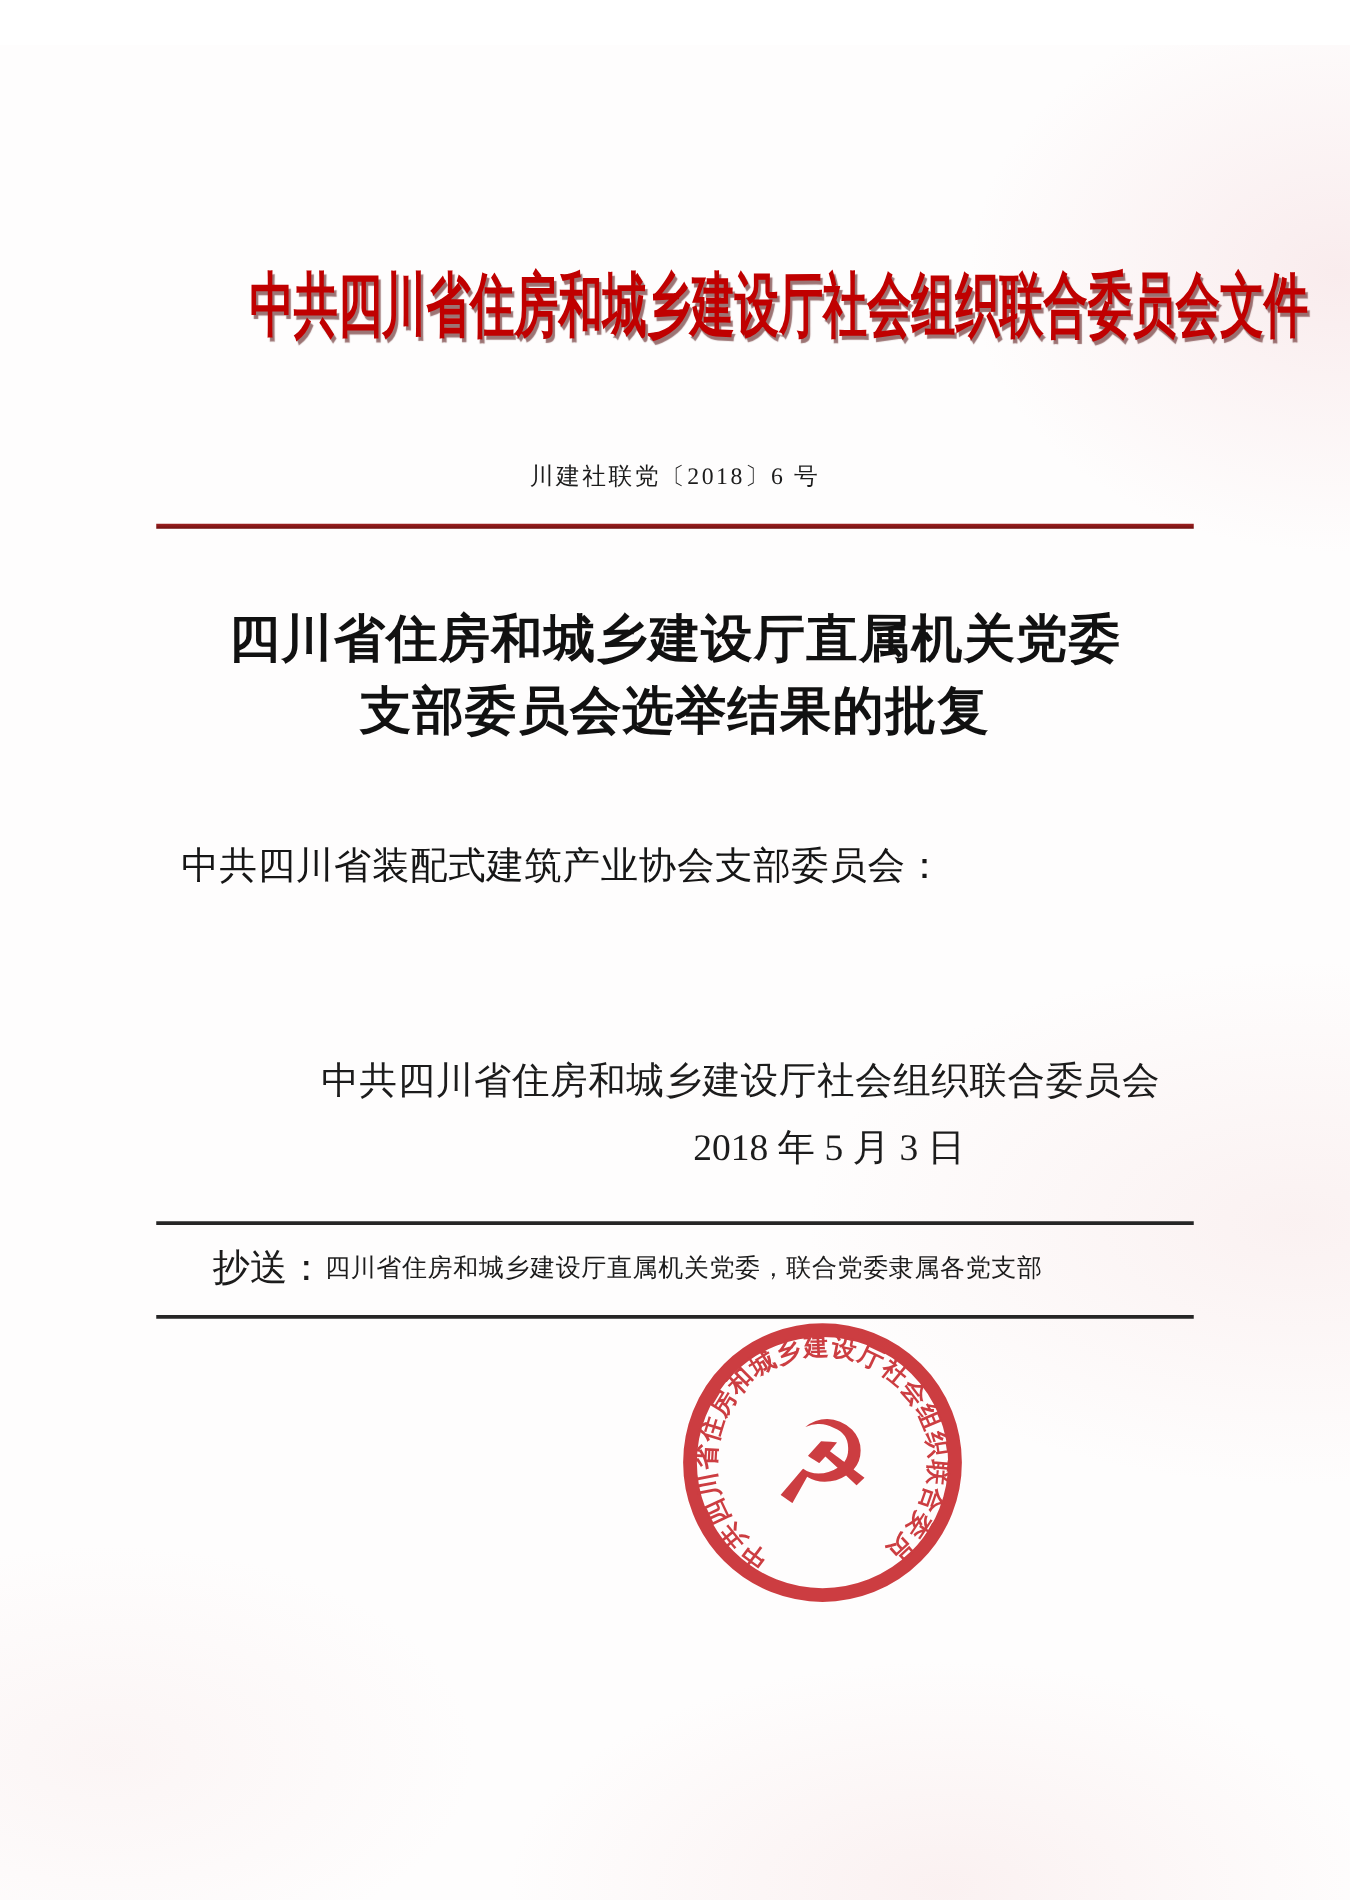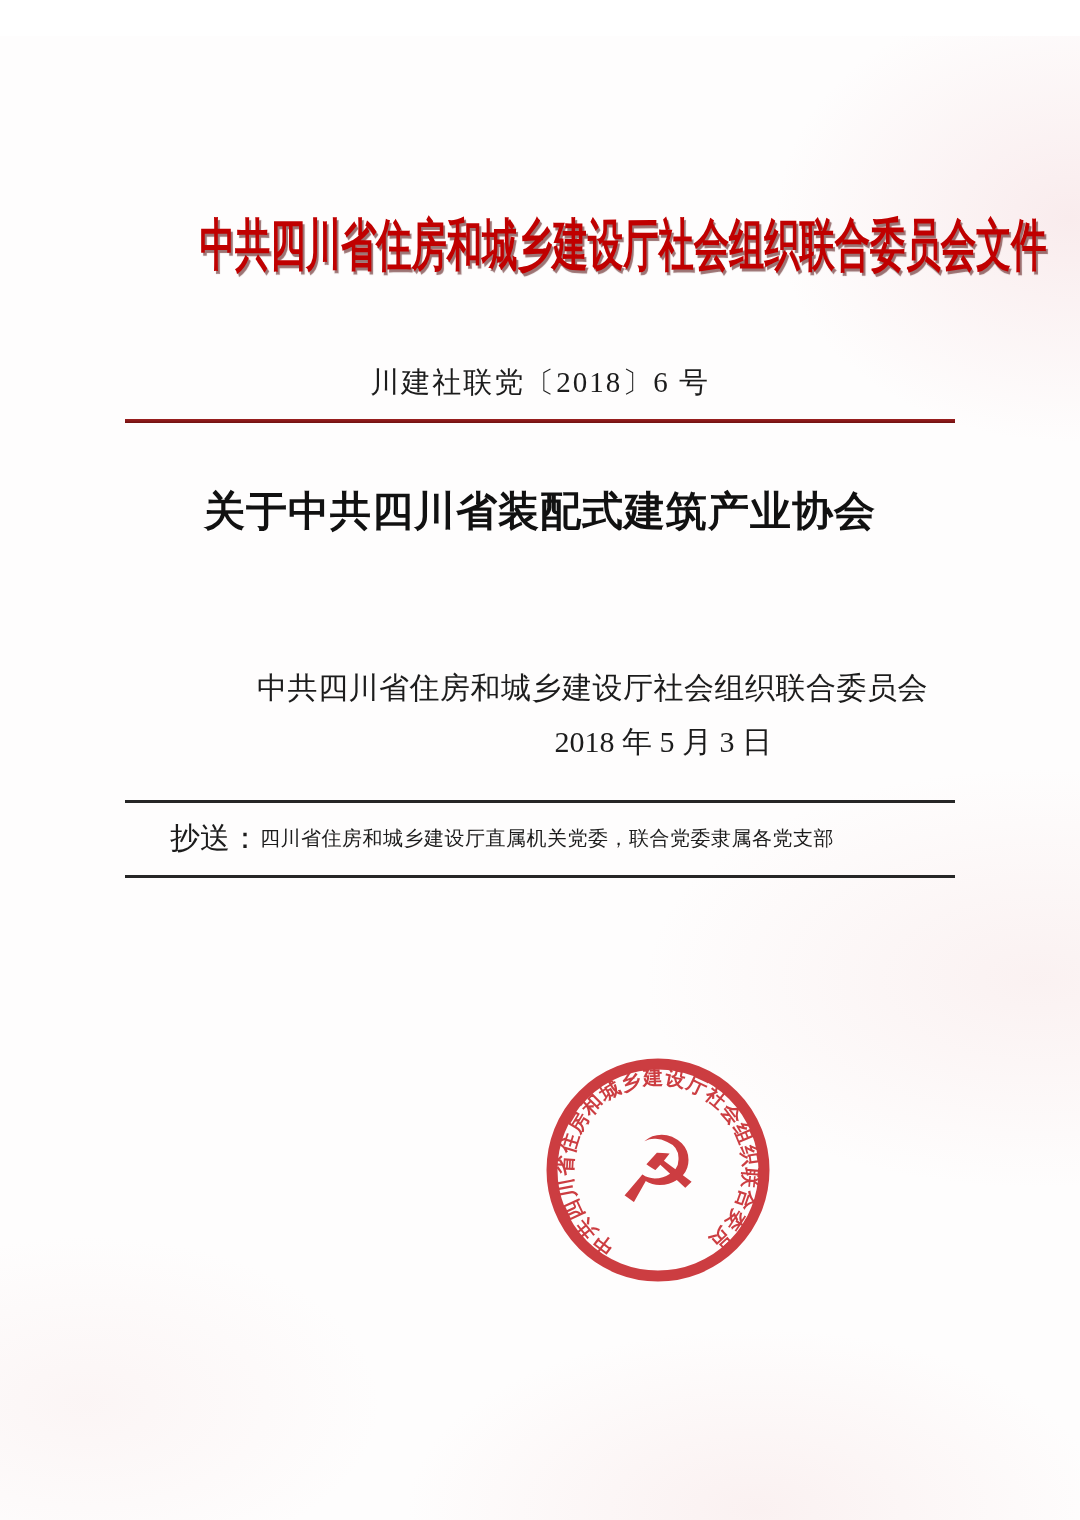--- a/index.html
+++ b/index.html
@@ -34,21 +34,21 @@
     letter-spacing: 0;
     transform: scaleX(0.63);
     transform-origin: 50% 50%;
     white-space: nowrap;
     text-shadow: 3px 3px 1px rgba(74, 4, 4, 0.55);
   }
 
   .doc-number {
     margin-top: 93px;
     text-align: center;
-    font-size: 29px;
+    font-size: 19px;
     line-height: 30px;
     color: #1c1c1c;
     letter-spacing: 2px;
   }
 
   .red-rule {
     width: 830px;
     height: 4px;
     margin: 22px auto 0 auto;
     background: linear-gradient(to bottom, #9d2020, #701010);
@@ -142,24 +142,26 @@
 
 <div class="page">
 
   <div class="header-title">中共四川省住房和城乡建设厅社会组织联合委员会文件</div>
 
   <div class="doc-number">川建社联党〔2018〕6 号</div>
 
   <div class="red-rule"></div>
 
   <h1 class="title">
-    <span class="title-line">关于中共四川省装配式建筑产业协会</span>
+    <span class="title-line">四川省住房和城乡建设厅直属机关党委</span>
+    <span class="title-line">支部委员会选举结果的批复</span>
   </h1>
 
   <div class="body-text">
+    <p class="salutation">中共四川省装配式建筑产业协会支部委员会：</p>
   </div>
 
   <div class="sig-block">
     <div class="sig-name">中共四川省住房和城乡建设厅社会组织联合委员会</div>
     <div class="sig-date">2018 年 5 月 3 日</div>
   </div>
 
   <div class="seal">
     <svg viewBox="0 0 240 240">
       <circle cx="120" cy="120" r="106" fill="none" stroke="#c8272c" stroke-width="11"></circle>

